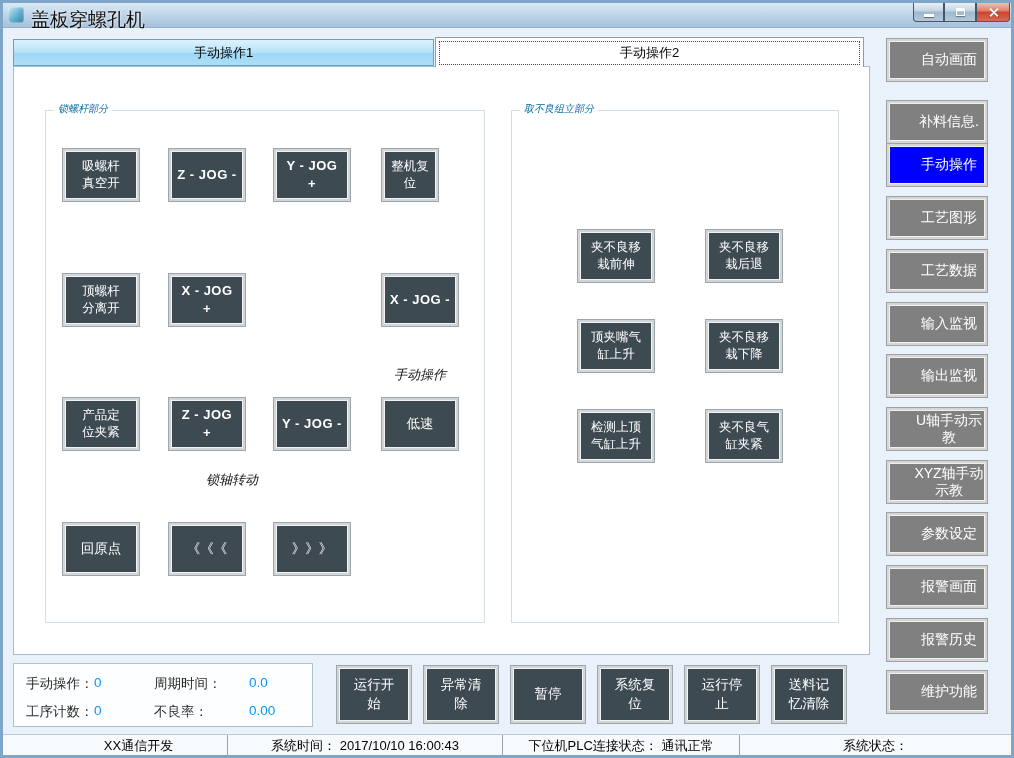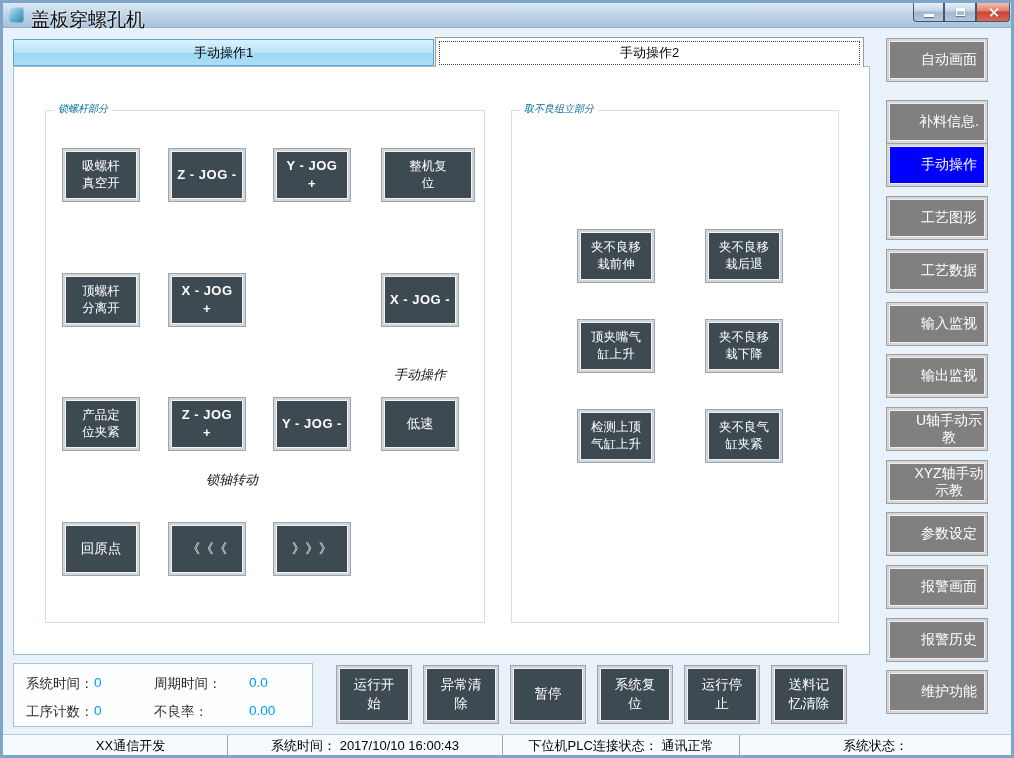--- a/index.html
+++ b/index.html
@@ -95,21 +95,21 @@
     <div class="focus-rect">手动操作2</div>
   </div>
 
   <div class="groupbox gb-lock">
     <div class="gb-title">锁螺杆部分</div>
     <div class="dbtn" style="left:17px;top:38px;width:76px;height:52px;">吸螺杆
 真空开</div>
     <div class="dbtn jog" style="left:123px;top:38px;width:76px;height:52px;">Z - JOG -</div>
     <div class="dbtn jog" style="left:228px;top:38px;width:76px;height:52px;">Y - JOG
 +</div>
-    <div class="dbtn" style="left:336px;top:38px;width:92px;height:52px;">整机复
+    <div class="dbtn" style="left:336px;top:38px;width:56px;height:52px;">整机复
 位</div>
 
     <div class="dbtn" style="left:17px;top:163px;width:76px;height:52px;">顶螺杆
 分离开</div>
     <div class="dbtn jog" style="left:123px;top:163px;width:76px;height:52px;">X - JOG
 +</div>
     <div class="dbtn jog" style="left:336px;top:163px;width:76px;height:52px;">X - JOG -</div>
 
     <div class="free-label" style="left:336px;top:255px;width:76px;">手动操作</div>
 
@@ -153,21 +153,21 @@
   <div class="sbtn" style="top:405px;">U轴手动示
 教</div>
   <div class="sbtn" style="top:458px;">XYZ轴手动
 示教</div>
   <div class="sbtn" style="top:510px;">参数设定</div>
   <div class="sbtn" style="top:563px;">报警画面</div>
   <div class="sbtn" style="top:616px;">报警历史</div>
   <div class="sbtn" style="top:668px;">维护功能</div>
 
   <div class="stats">
-    <span style="left:12px;top:11px;">系统时间：</span>
+    <span style="left:12px;top:11px;">手动操作：</span>
     <span class="val" style="left:80px;top:11px;">0</span>
     <span style="left:140px;top:11px;">周期时间：</span>
     <span class="val" style="left:235px;top:11px;">0.0</span>
     <span style="left:12px;top:39px;">工序计数：</span>
     <span class="val" style="left:80px;top:39px;">0</span>
     <span style="left:140px;top:39px;">不良率：</span>
     <span class="val" style="left:235px;top:39px;">0.00</span>
   </div>
 
   <div class="dbtn big" style="left:334px;top:663px;width:74px;height:57px;z-index:4;">运行开
@@ -176,19 +176,19 @@
 除</div>
   <div class="dbtn big" style="left:508px;top:663px;width:74px;height:57px;z-index:4;">暂停</div>
   <div class="dbtn big" style="left:595px;top:663px;width:74px;height:57px;z-index:4;">系统复
 位</div>
   <div class="dbtn big" style="left:682px;top:663px;width:74px;height:57px;z-index:4;">运行停
 止</div>
   <div class="dbtn big" style="left:769px;top:663px;width:74px;height:57px;z-index:4;">送料记
 忆清除</div>
 
   <div class="statusbar">
-    <div class="seg" style="left:0;width:224px;padding-left:31px;">XX通信开发</div>
+    <div class="seg" style="left:8px;width:224px;padding-left:31px;">XX通信开发</div>
     <div class="seg div" style="left:224px;width:275px;">系统时间： 2017/10/10 16:00:43</div>
     <div class="seg div" style="left:499px;width:237px;">下位机PLC连接状态： 通讯正常</div>
     <div class="seg div" style="left:736px;width:272px;">系统状态：</div>
   </div>
 
 </div>
 
 </body></html>

